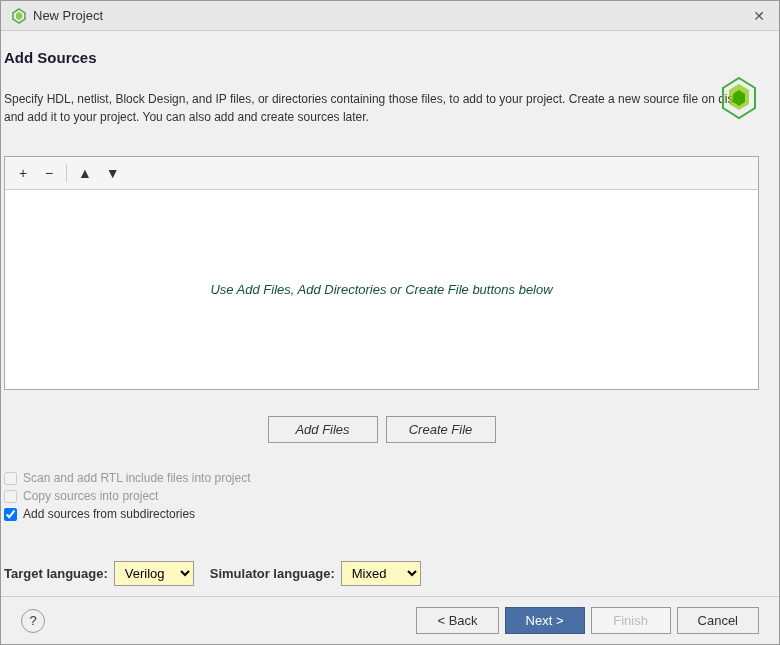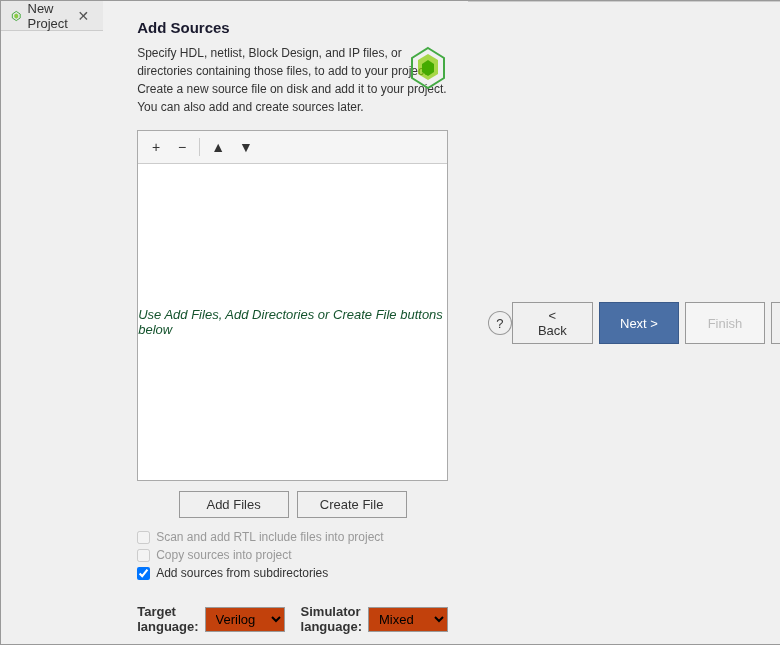--- a/index.html
+++ b/index.html
@@ -10,21 +10,21 @@
       width: 780px;
       height: 645px;
       overflow: hidden;
     }
     .window {
       width: 780px;
       height: 645px;
       background: #f0f0f0;
       border: 1px solid #999;
       display: flex;
-      flex-direction: row;
+      flex-direction: column;
     }
     .title-bar {
       background: #e8e8e8;
       border-bottom: 1px solid #ccc;
       padding: 6px 10px;
       display: flex;
       align-items: center;
       justify-content: space-between;
       height: 30px;
     }
@@ -41,23 +41,24 @@
     .close-btn {
       background: none;
       border: none;
       cursor: pointer;
       font-size: 14px;
       color: #555;
       padding: 2px 4px;
     }
     .content {
       flex: 1;
-      padding: 18px 20px 10px 34px;
+      padding: 18px 20px 10px 3px;
       display: flex;
       flex-direction: column;
+      gap: 16px;
     }
     .section-title {
       font-size: 15px;
       font-weight: bold;
       color: #1a1a2e;
       margin-bottom: 8px;
     }
     .description {
       font-size: 12px;
       color: #333;
@@ -120,20 +121,21 @@
       margin-bottom: 12px;
     }
     .action-btn {
       padding: 5px 18px;
       background: #f0f0f0;
       border: 1px solid #999;
       cursor: pointer;
       font-size: 13px;
       color: #333;
       min-width: 110px;
+      font-style: italic;
     }
     .options-area {
       margin-bottom: 14px;
     }
     .option-row {
       display: flex;
       align-items: center;
       gap: 6px;
       margin-bottom: 4px;
     }
@@ -162,21 +164,21 @@
     }
     .lang-label {
       font-size: 13px;
       color: #333;
       font-weight: bold;
     }
     .lang-select {
       padding: 3px 6px;
       border: 1px solid #999;
       font-size: 13px;
-      background: #c2410c;
+      background: #fef9c3;
       cursor: pointer;
       min-width: 80px;
     }
     .bottom-bar {
       border-top: 1px solid #ccc;
       padding: 10px 20px;
       display: flex;
       align-items: center;
       justify-content: space-between;
       background: #f0f0f0;

